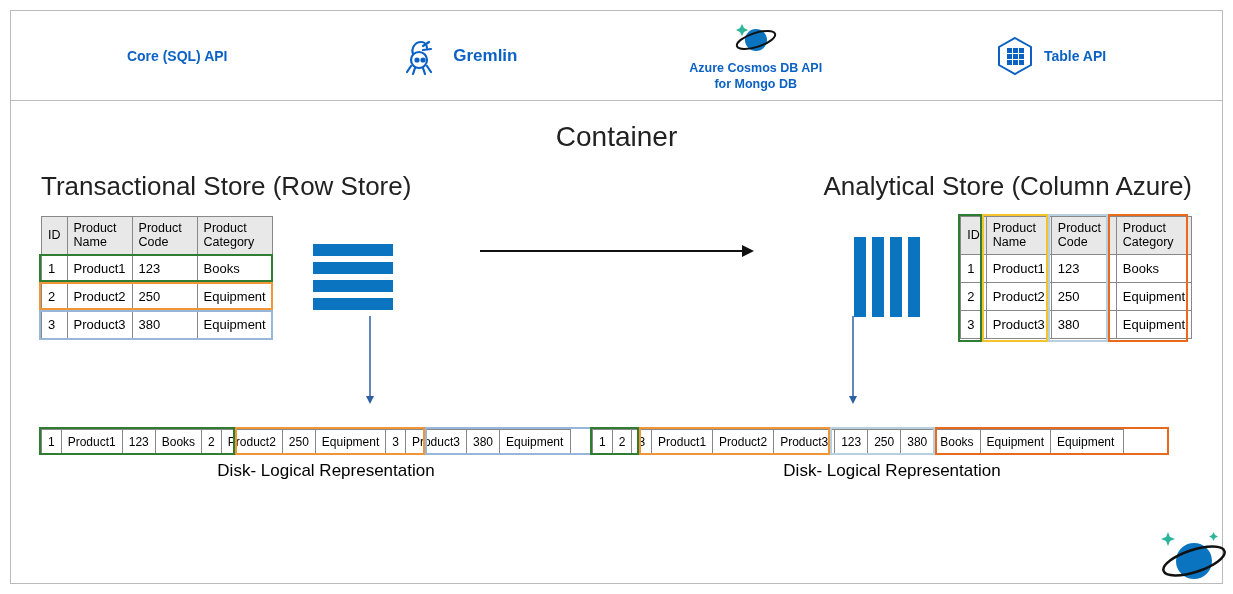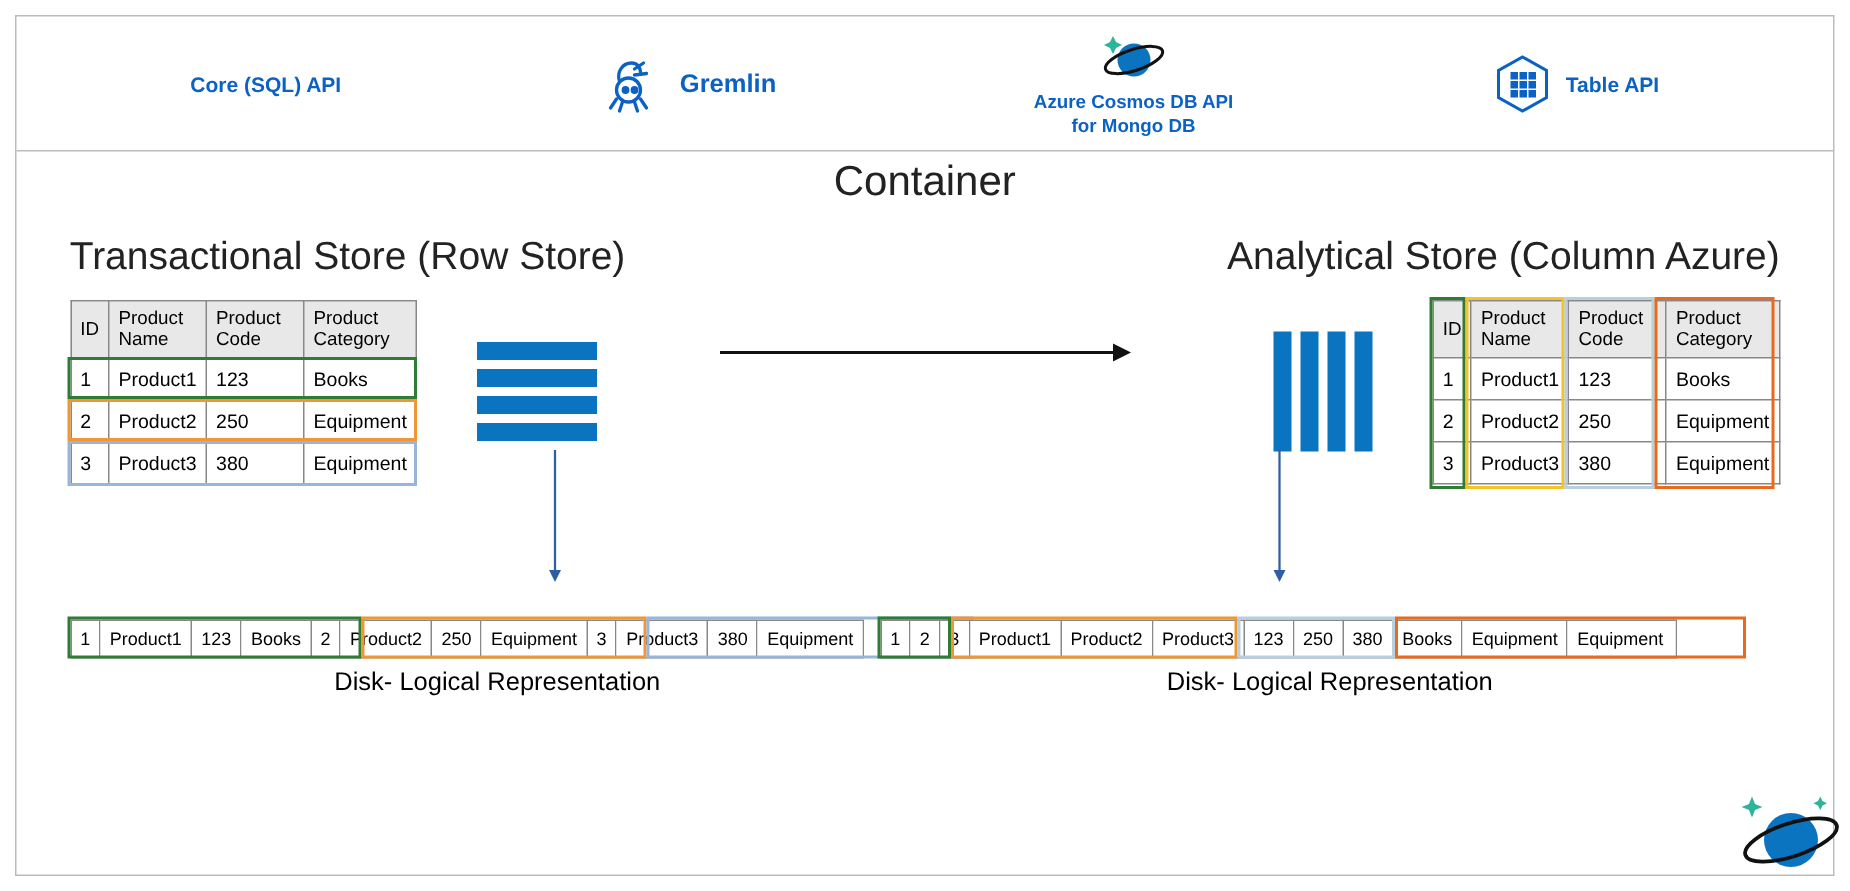--- a/index.html
+++ b/index.html
@@ -35,26 +35,26 @@
     font-size: 14px;
     gap: 2px;
   }
   .api-item .icon-wrap { height: 38px; display:flex; align-items:center; justify-content:center; }
   .api-item.simple { flex-direction: row; gap: 8px; }
   .container-title {
     text-align: center;
     font-size: 28px;
     font-weight: 400;
     color: #222;
-    margin-top: 4px;
+    margin-top: 20px;
     margin-bottom: 18px;
   }
   .content {
     display: flex;
-    justify-content: center;
+    justify-content: space-between;
     padding: 0 30px;
     position: relative;
   }
   .store-block { width: 570px; }
   .store-title {
     font-size: 26px;
     font-weight: 400;
     color: #222;
     margin-bottom: 14px;
   }

